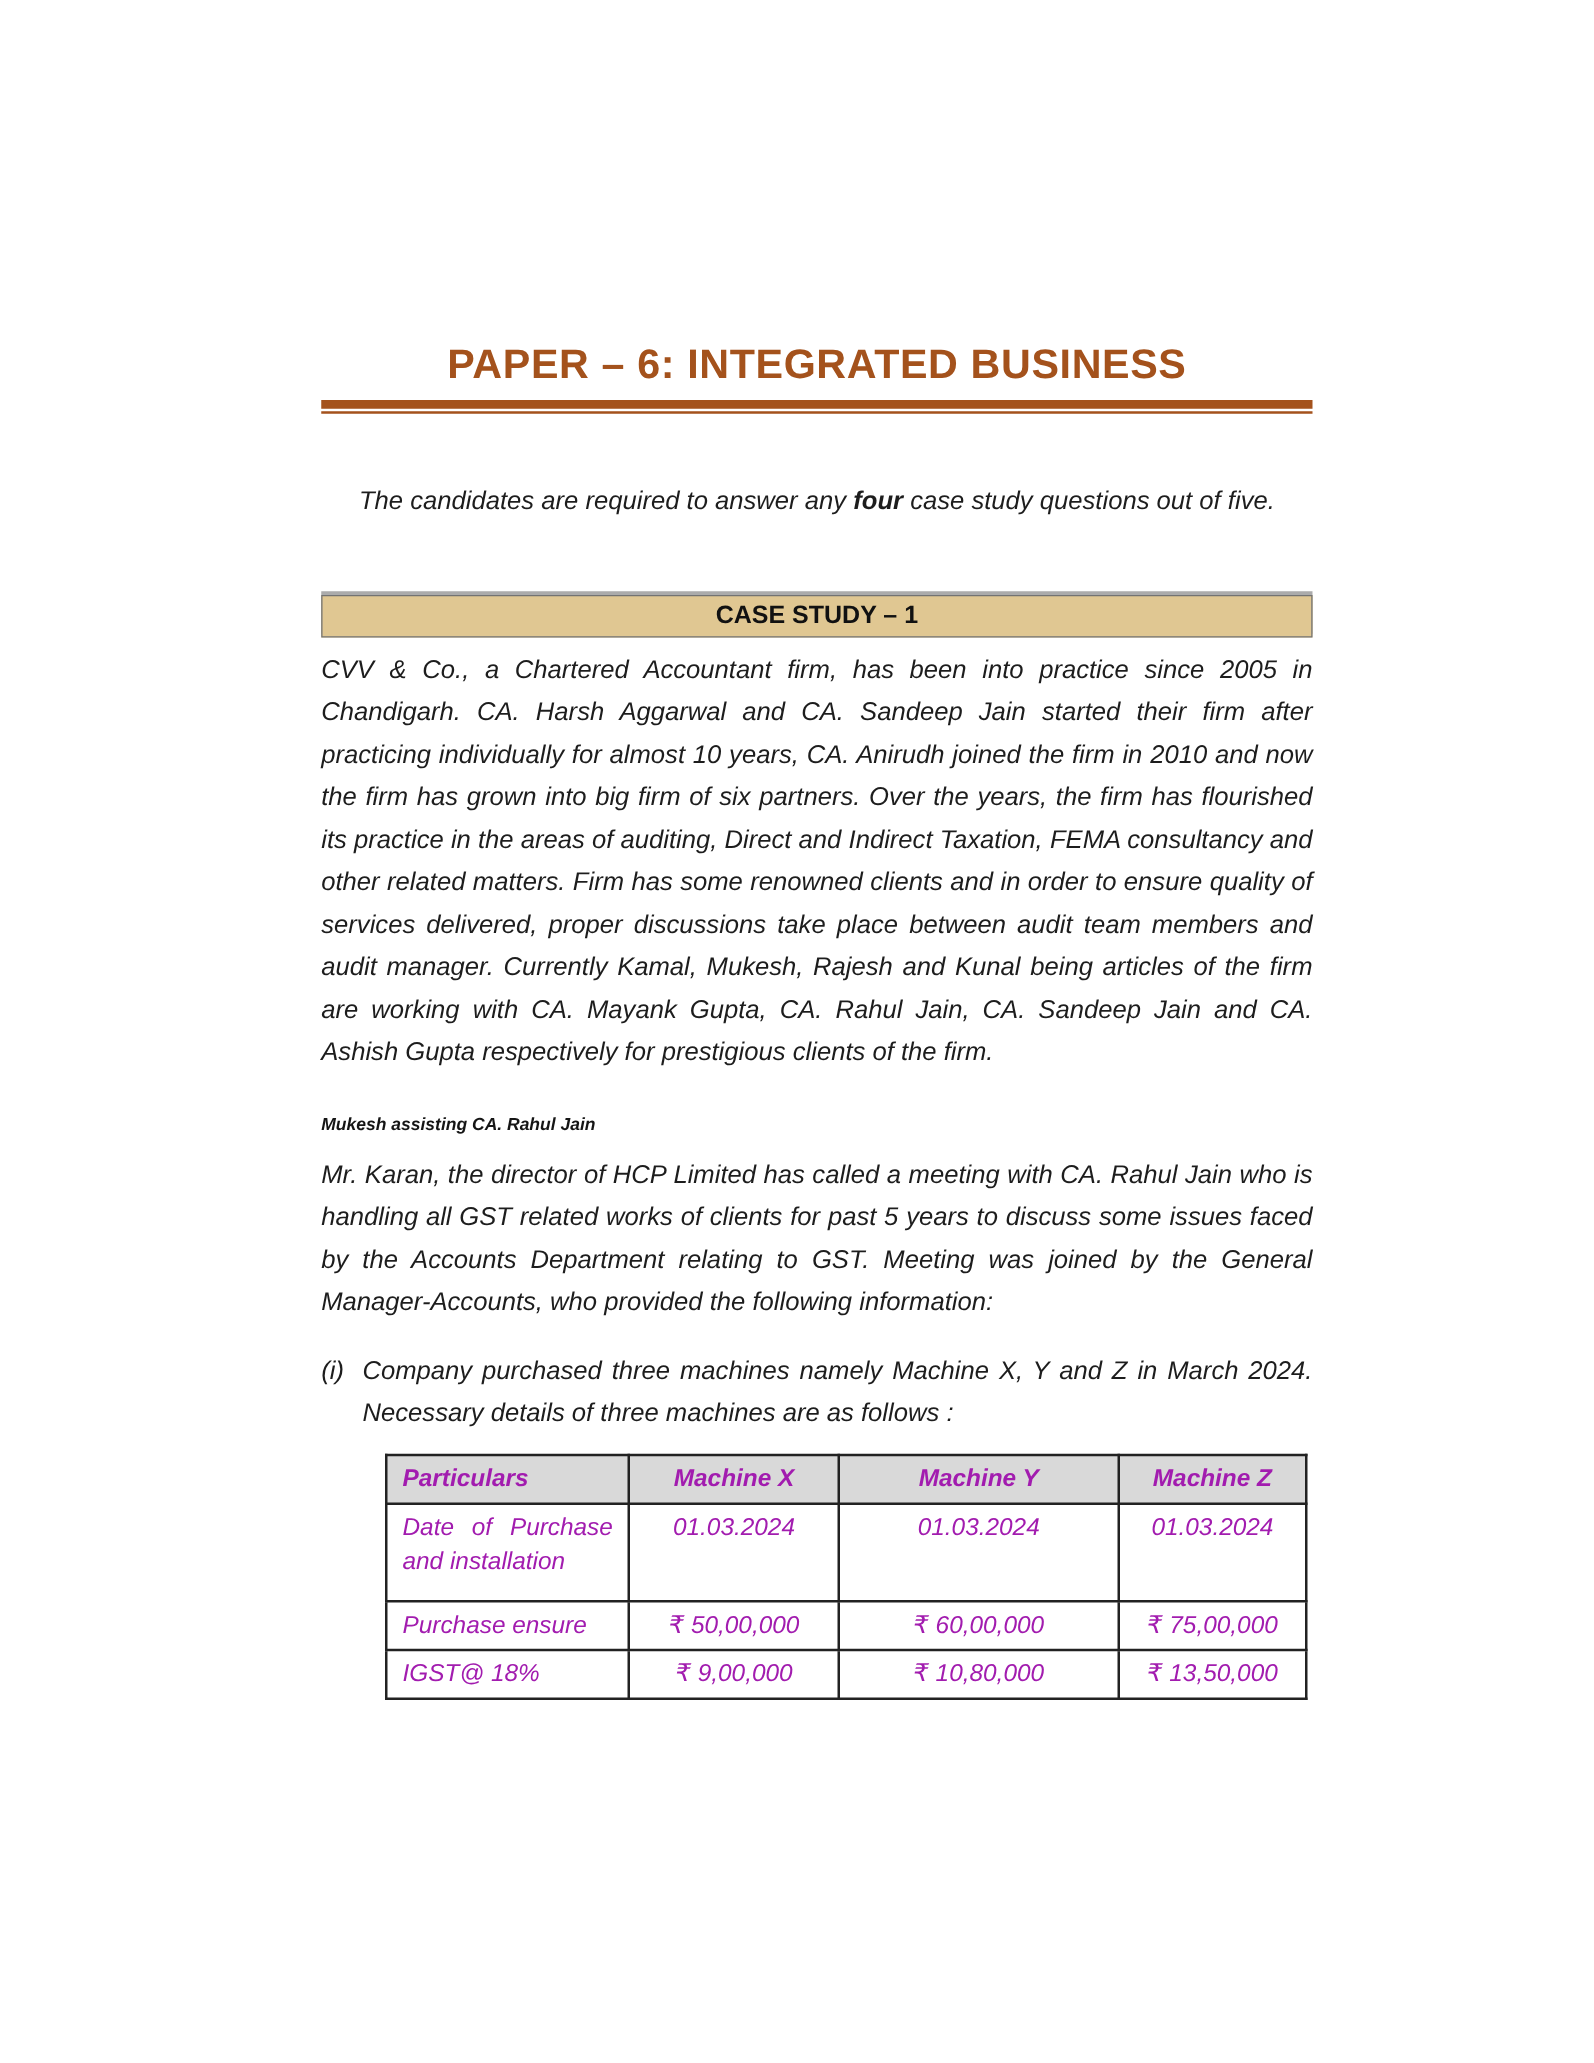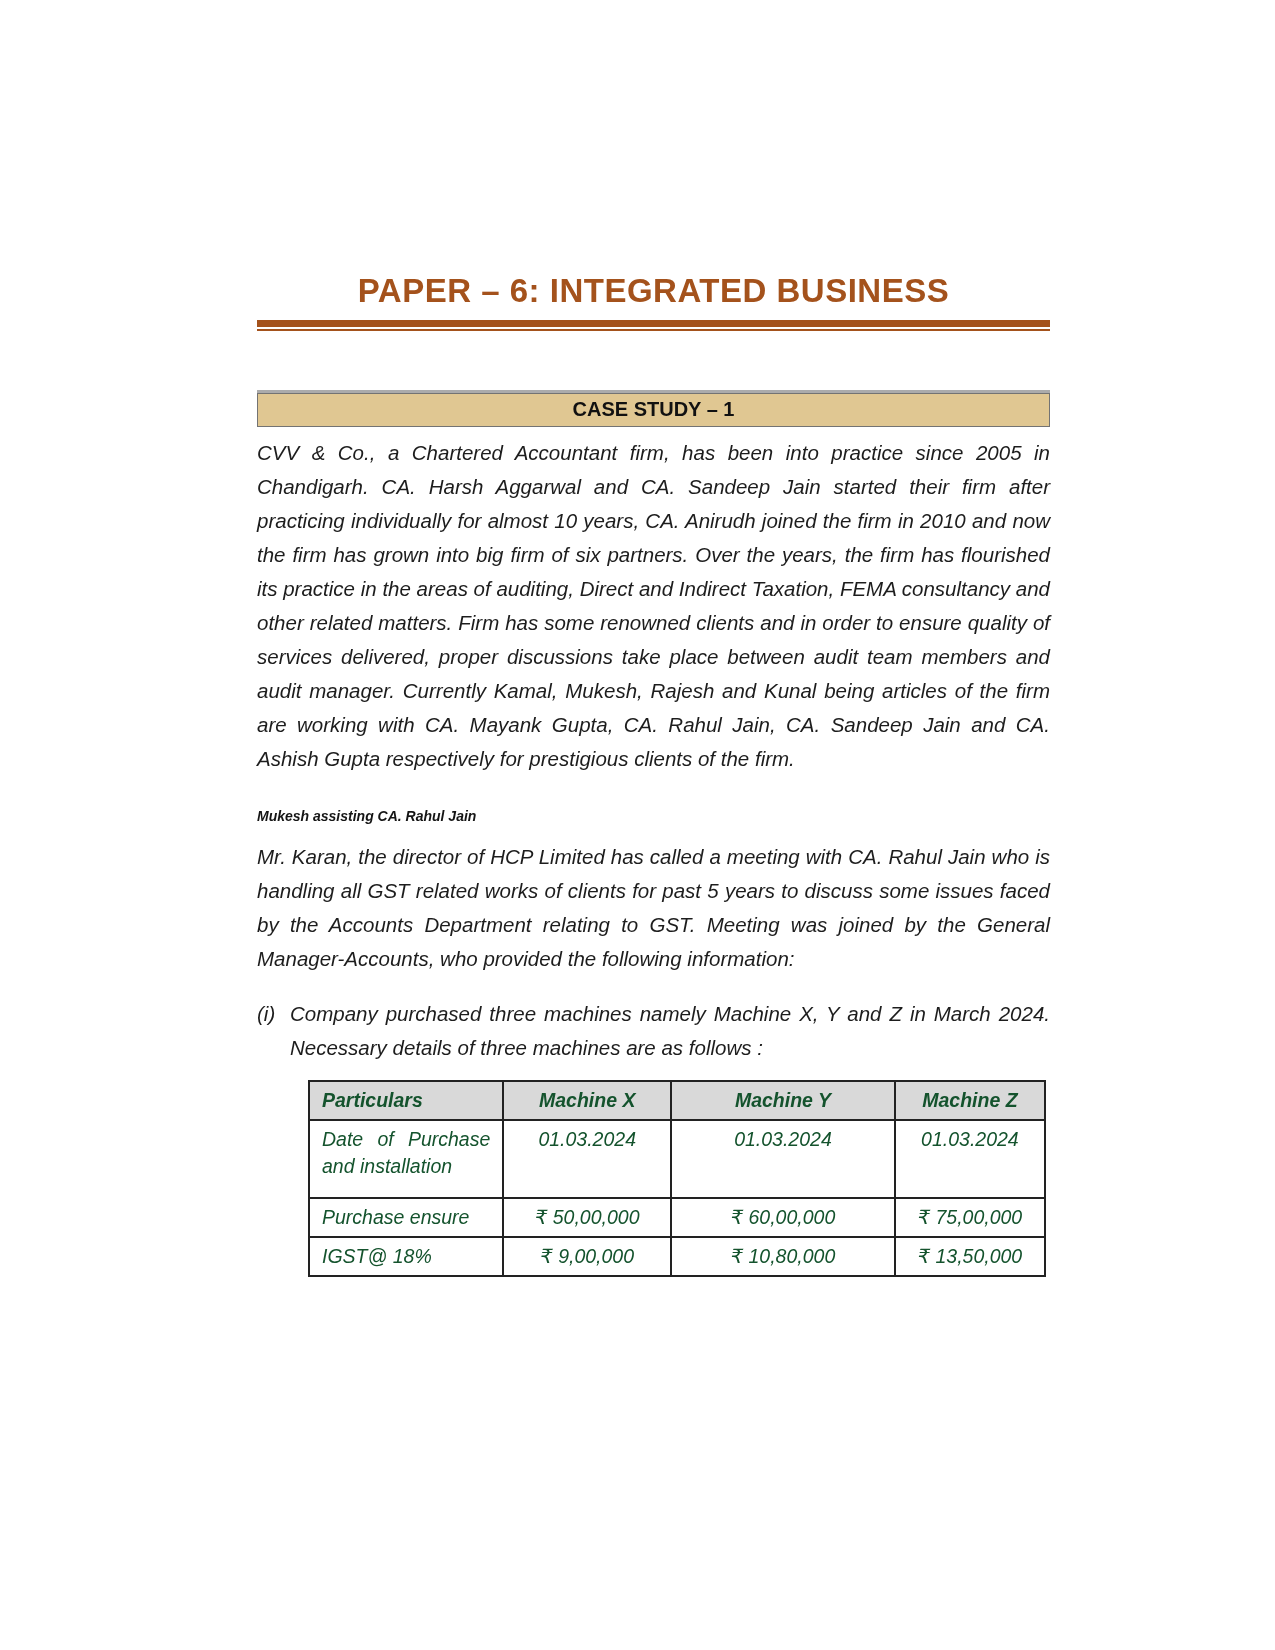--- a/index.html
+++ b/index.html
@@ -54,21 +54,21 @@
   .list-item {
     display:flex; margin-top:21px;
     font-style:italic; font-size:20.5px; line-height:34px; color:#1d1d1d;
   }
   .list-label { flex:none; width:33px; }
   .list-text  { flex:1; text-align:justify; }
 
   .machines-table {
     margin:15px 0 0 51px; width:738px;
     border-collapse:collapse; table-layout:fixed;
-    font-style:italic; font-size:19.5px; color:#14532d;
+    font-style:italic; font-size:19.5px; color:#a21caf;
   }
   .machines-table th, .machines-table td {
     border:2px solid #222222; line-height:27px;
   }
   .machines-table th {
     background:var(--table-header-bg,#D9D9D9);
     font-weight:700; padding:5px 12px; text-align:center;
   }
   .machines-table th.col-particulars { text-align:left; }
   .machines-table td { padding:5px 12px; text-align:center; }
@@ -81,20 +81,21 @@
 <div class="page">
   <main class="content">
 
     <h1 class="title">
       <span class="title-line">PAPER – 6: INTEGRATED BUSINESS</span>
     </h1>
 
     <div class="title-rule"></div>
 
     <section class="instructions">
+      <p class="instr-line"><span>The candidates are required to answer any </span><span class="bold-word">four</span><span> case study questions out of five.</span></p>
     </section>
 
     <div class="case-bar">
       <span>CASE STUDY – 1</span>
     </div>
 
     <p class="para">CVV &amp; Co., a Chartered Accountant firm, has been into practice since 2005 in Chandigarh. CA. Harsh Aggarwal and CA. Sandeep Jain started their firm after practicing individually for almost 10 years, CA. Anirudh joined the firm in 2010 and now the firm has grown into big firm of six partners. Over the years, the firm has flourished its practice in the areas of auditing, Direct and Indirect Taxation, FEMA consultancy and other related matters. Firm has some renowned clients and in order to ensure quality of services delivered, proper discussions take place between audit team members and audit manager. Currently Kamal, Mukesh, Rajesh and Kunal being articles of the firm are working with CA. Mayank Gupta, CA. Rahul Jain, CA. Sandeep Jain and CA. Ashish Gupta respectively for prestigious clients of the firm.</p>
 
     <h2 class="subheading">Mukesh assisting CA. Rahul Jain</h2>
 

